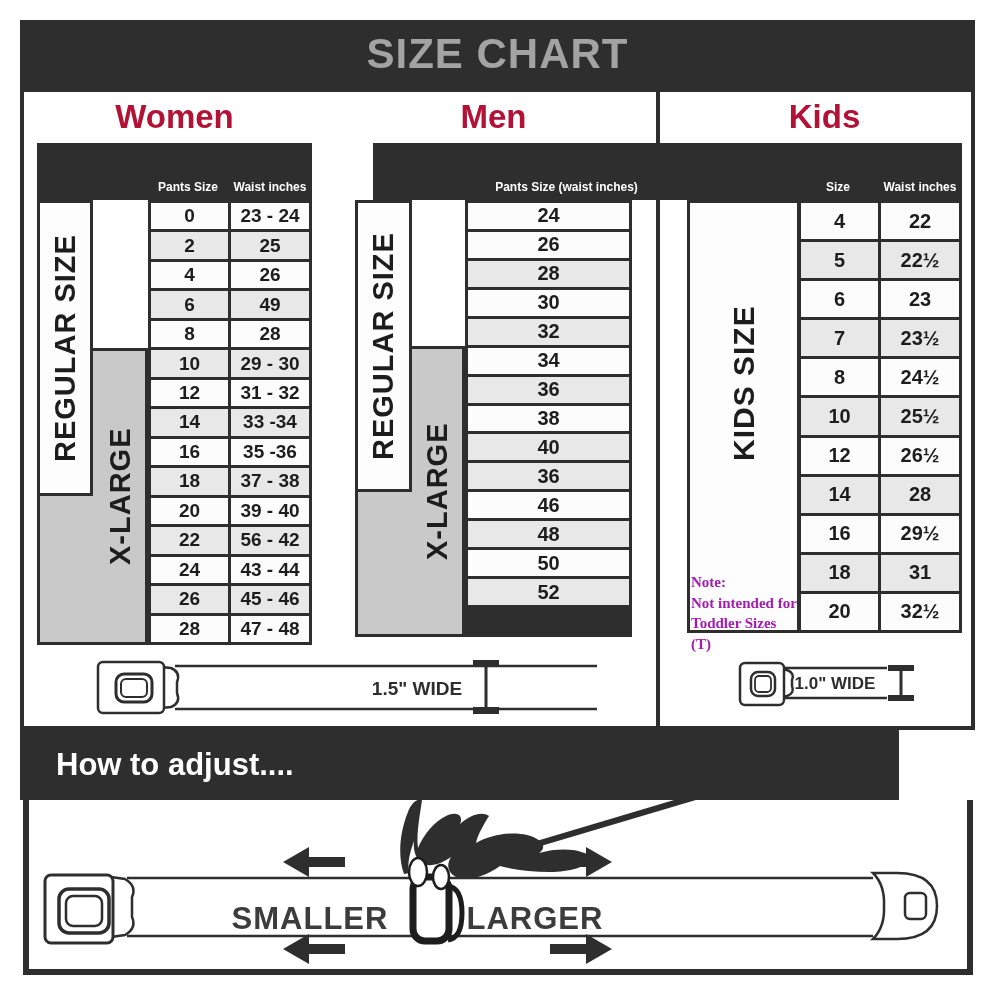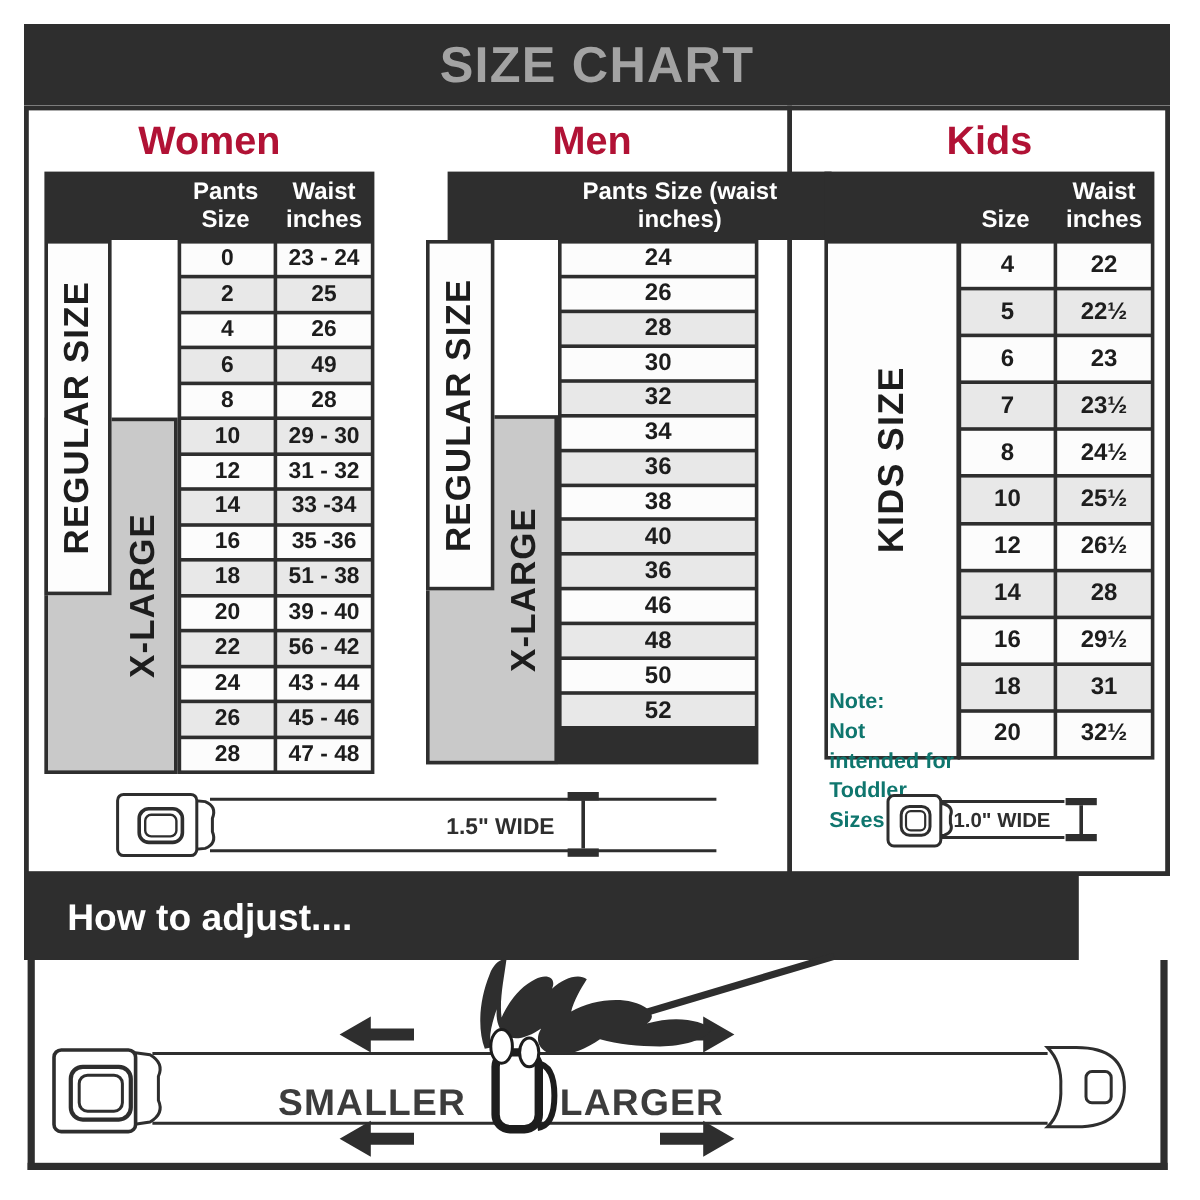--- a/index.html
+++ b/index.html
@@ -16,42 +16,42 @@
 
   
   #panel { left:20px; top:88px; width:955px; height:642px; background:#ffffff;
     border:4px solid #2e2e2e; }
   #divider { left:656px; top:88px; width:4px; height:642px; background:#2e2e2e; }
 
   .col-title { top:92px; height:50px; display:flex; align-items:center; justify-content:center;
     color:#b11235; font-size:33px; font-weight:700; }
 
   .tbl-header { top:143px; height:57px; background:#2e2e2e; color:#ffffff; }
-  .hdr-lbl { position:absolute; bottom:5px; text-align:center; font-size:20px; font-weight:700; line-height:1.15; }
+  .hdr-lbl { position:absolute; bottom:5px; text-align:center; font-size:12px; font-weight:700; line-height:1.15; }
 
   .vbox { background:#fdfdfd; border:3px solid #2e2e2e; }
   .graybox { background:#c9c9c9; border:3px solid #2e2e2e; }
   .vlabel { display:flex; align-items:center; justify-content:center;
     writing-mode:vertical-rl; transform:rotate(180deg);
     font-weight:700; color:#1d1d1d; letter-spacing:1px; }
 
   .size-grid { position:absolute; display:grid; background:#2e2e2e; padding:3px; gap:3px; box-sizing:border-box; }
   #women-rows { left:148px; top:200px; width:164px; height:445px;
     grid-template-columns:77px 1fr; grid-template-rows:repeat(15,1fr); }
   #men-rows   { left:465px; top:200px; width:167px; height:437px;
     grid-template-columns:1fr; grid-template-rows:repeat(15,1fr); }
   #kids-rows  { left:798px; top:200px; width:164px; height:433px;
     grid-template-columns:77px 1fr; grid-template-rows:repeat(11,1fr); }
   .cell { background:#fcfcfc; display:flex; align-items:center; justify-content:center;
     font-weight:700; color:#1d1d1d; font-size:19px; }
   .cell.shaded { background:#e8e8e8; }
   #men-rows .cell, #kids-rows .cell { font-size:20px; }
 
-  #kids-note { left:691px; top:572px; width:108px; font-size:18px; font-weight:700;
-    color:#0f766e; line-height:1.38; }
+  #kids-note { left:691px; top:572px; width:108px; font-size:15px; font-weight:700;
+    color:#a21caf; line-height:1.38;font-family:Liberation Serif, serif; }
 
   
   #adjustbar { left:20px; top:730px; width:879px; height:70px; background:#2e2e2e;
     color:#ffffff; font-size:31px; font-weight:700; display:flex; align-items:center;
     padding-left:36px; }
   #adjustbox { left:23px; top:800px; width:950px; height:175px; background:#ffffff;
     border:6px solid #2e2e2e; border-top:none; }
 
   svg { overflow:visible; }
   .belt-stroke { fill:none; stroke:#2e2e2e; stroke-width:2.5; }
@@ -97,21 +97,21 @@
       <div class="cell">28</div>
       <div class="cell shaded">10</div>
       <div class="cell shaded">29 - 30</div>
       <div class="cell">12</div>
       <div class="cell">31 - 32</div>
       <div class="cell shaded">14</div>
       <div class="cell shaded">33 -34</div>
       <div class="cell">16</div>
       <div class="cell">35 -36</div>
       <div class="cell shaded">18</div>
-      <div class="cell shaded">51 - 38</div>
+      <div class="cell shaded">37 - 38</div>
       <div class="cell">20</div>
       <div class="cell">39 - 40</div>
       <div class="cell shaded">22</div>
       <div class="cell shaded">56 - 42</div>
       <div class="cell">24</div>
       <div class="cell">43 - 44</div>
       <div class="cell shaded">26</div>
       <div class="cell shaded">45 - 46</div>
       <div class="cell">28</div>
       <div class="cell">47 - 48</div>

